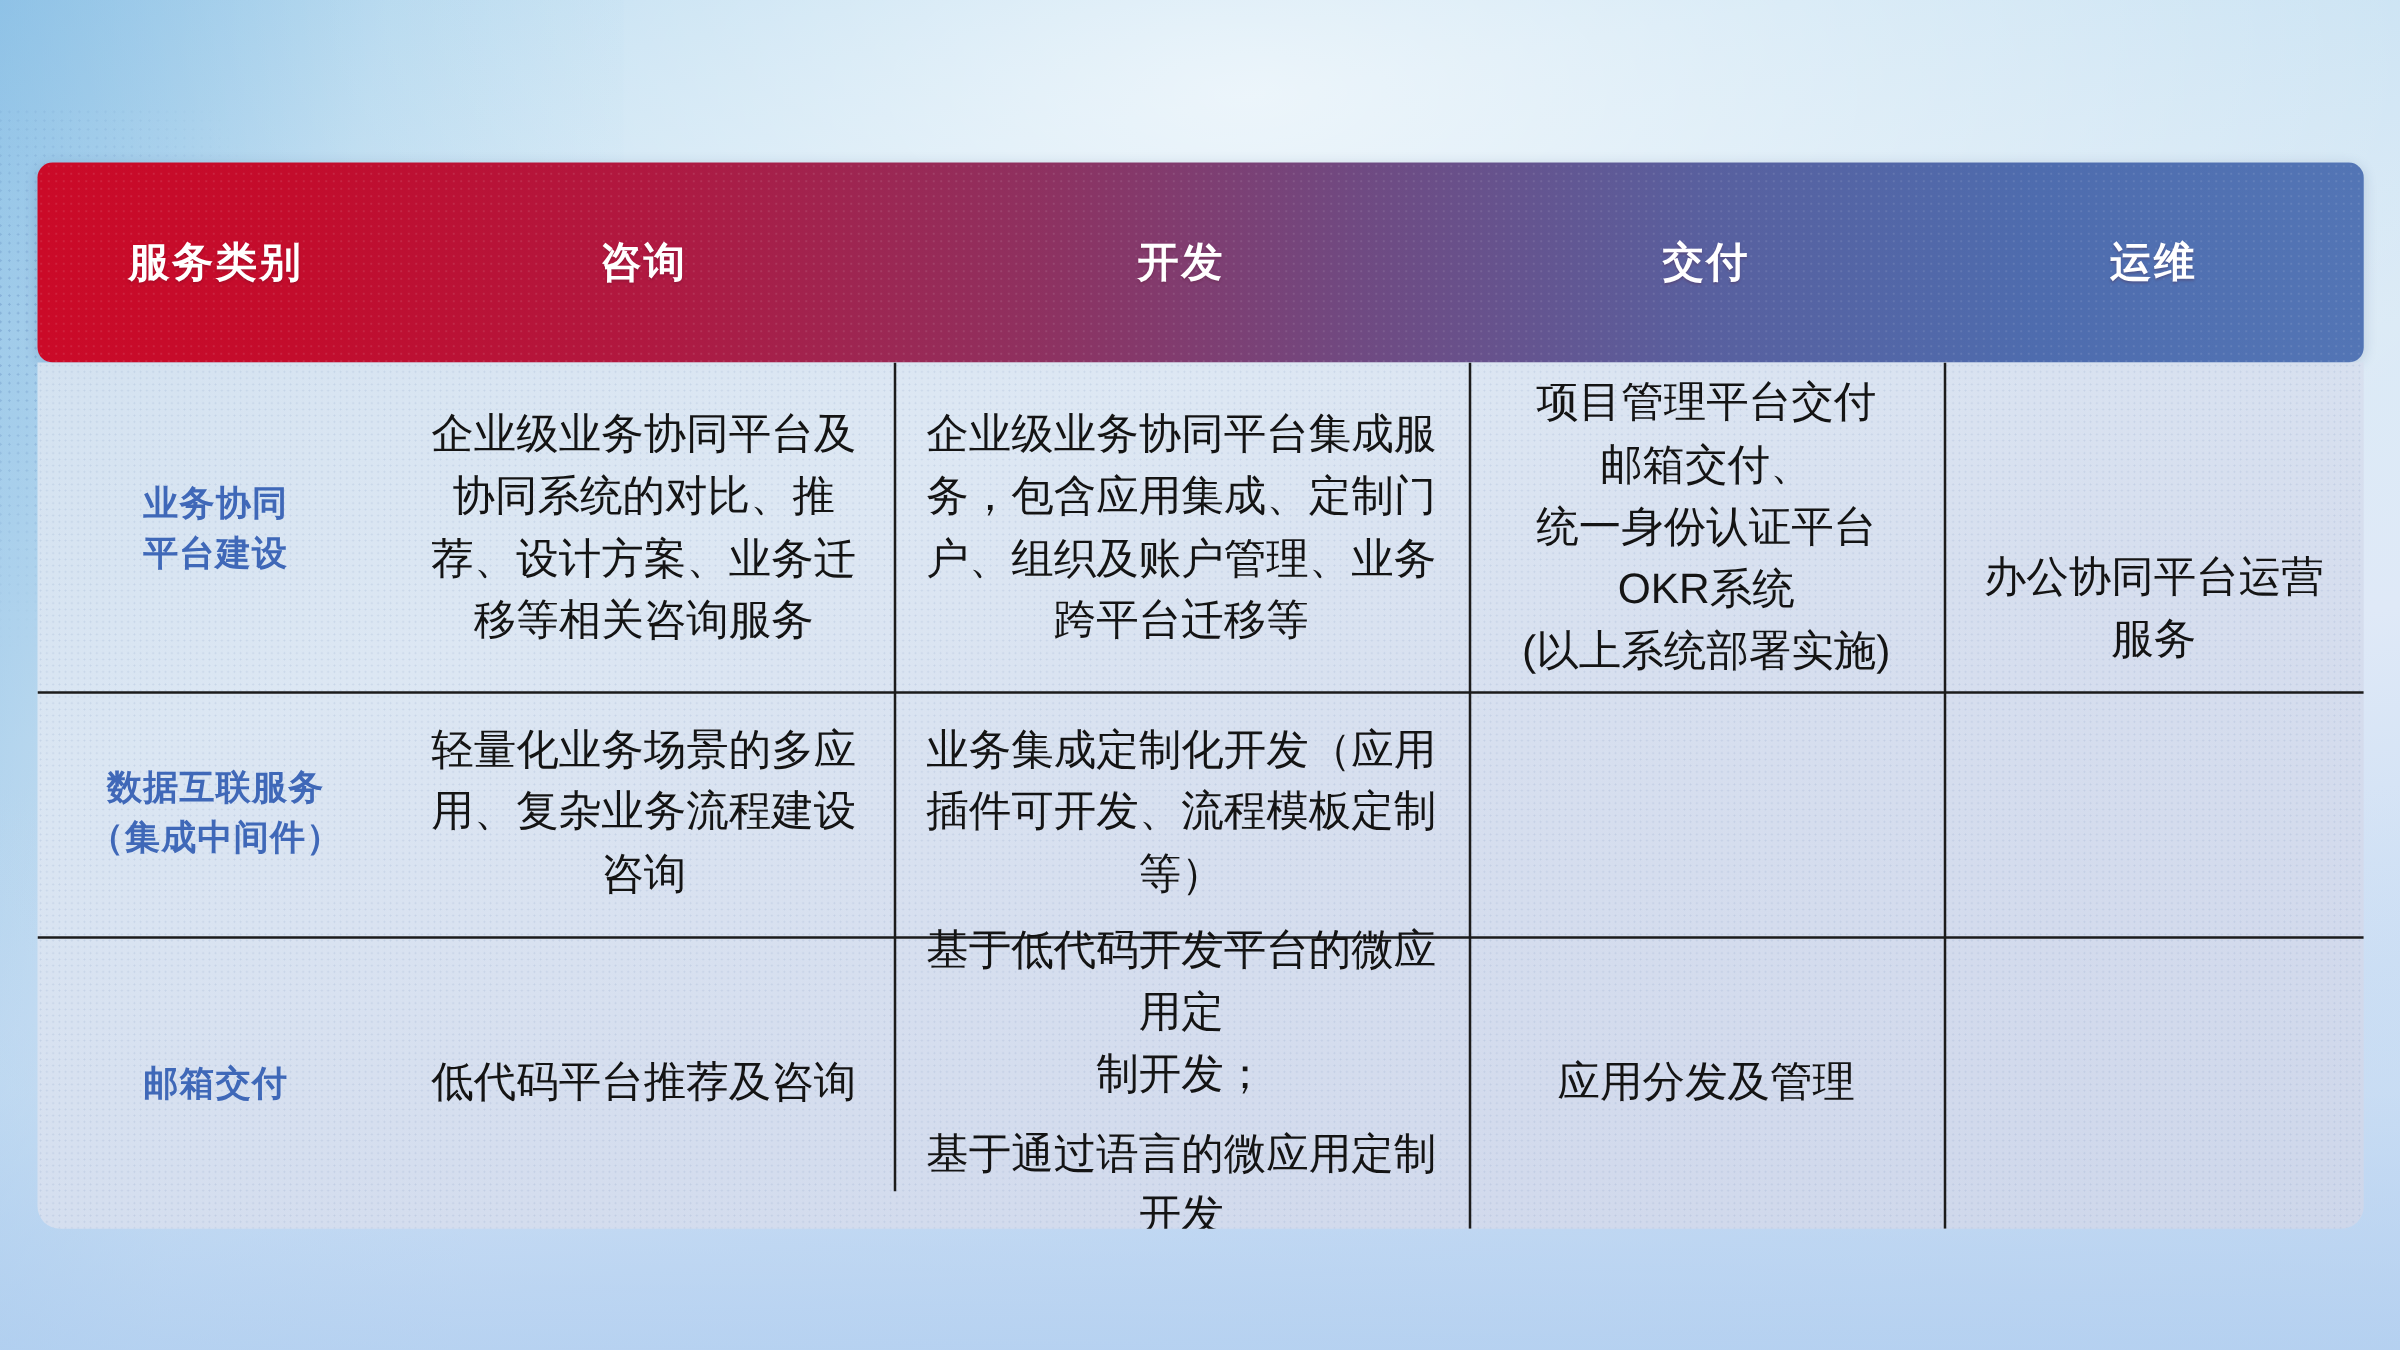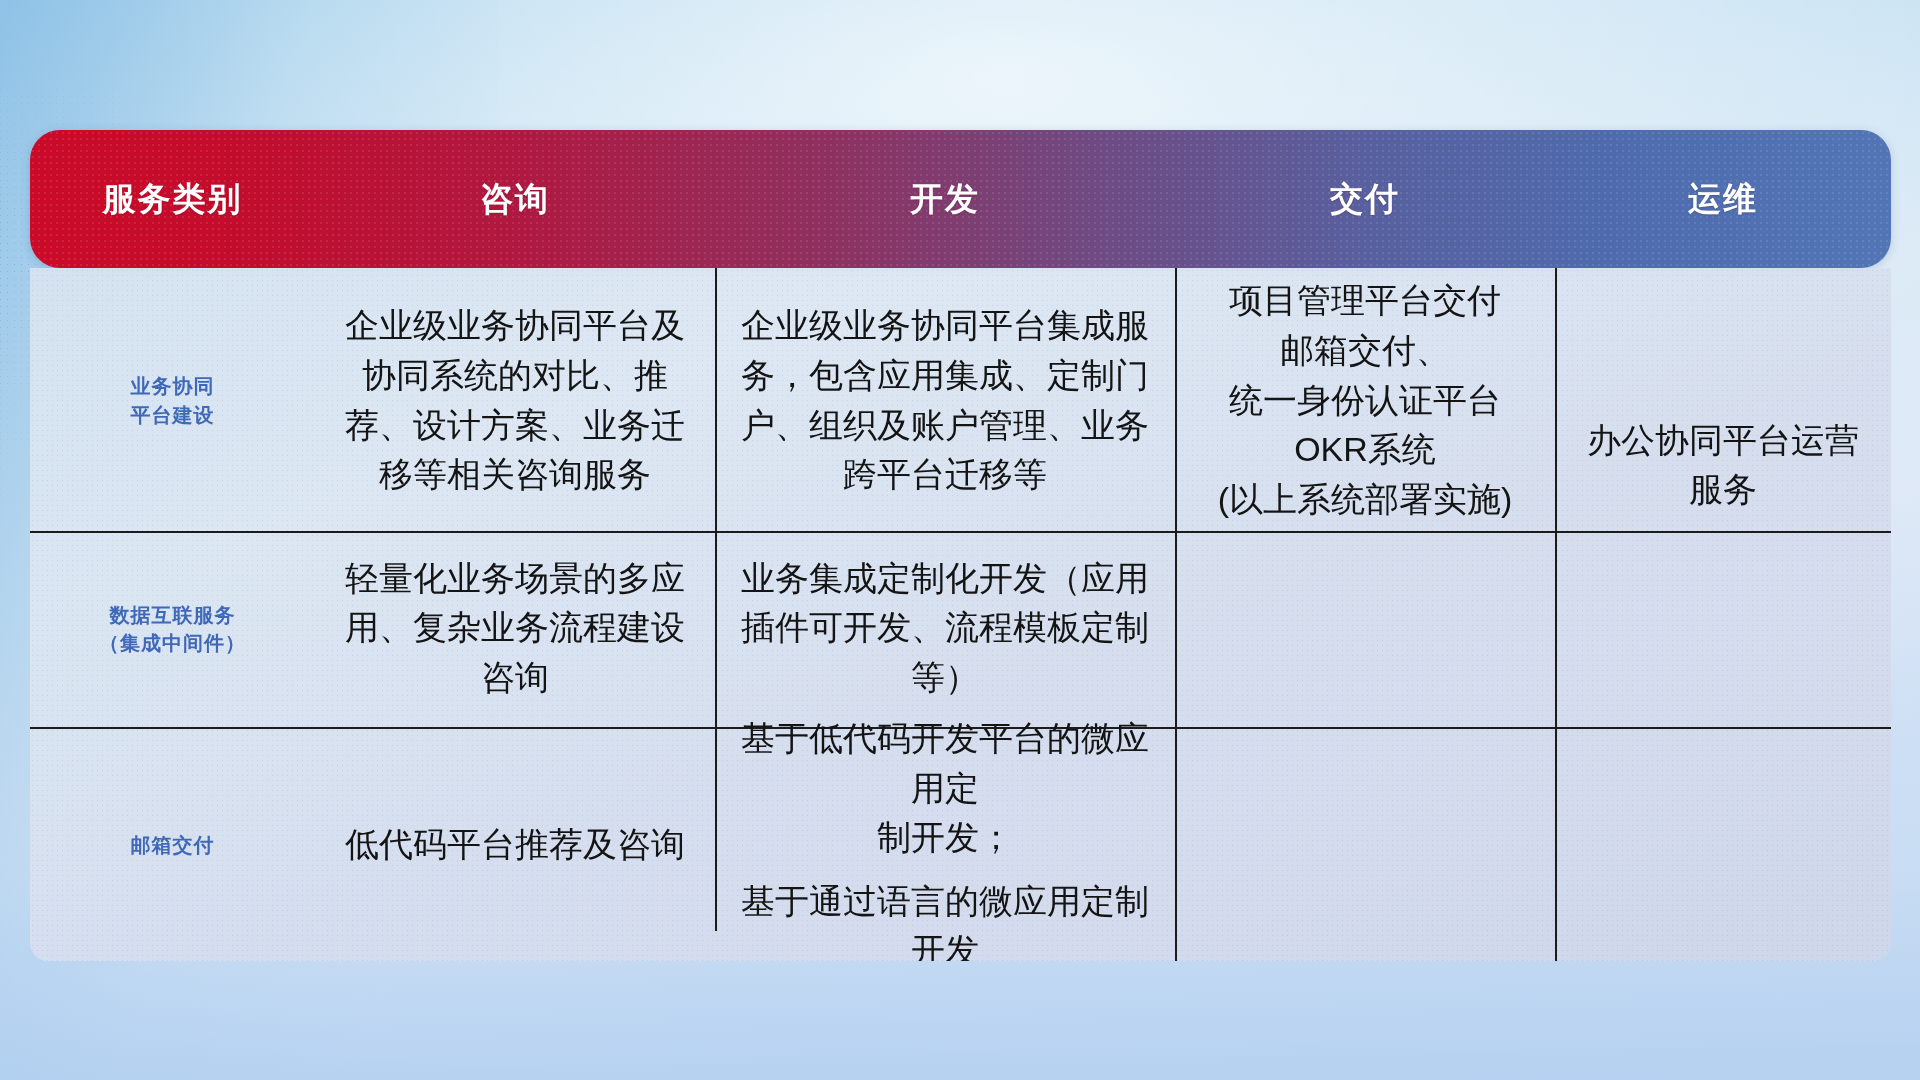--- a/index.html
+++ b/index.html
@@ -51,22 +51,22 @@
 
   
   #table-wrap {
     position: absolute;
     left: 30px;
     top: 130px;
     width: 1861px;
   }
 
   #table-header {
-    height: 138px;
-    border-radius: 30px;
+    height: 160px;
+    border-radius: 12px;
     background: linear-gradient(90deg,
         #cb0a28 0%,
         #c30c2c 11%,
         #b01840 26%,
         #8e3160 43%,
         #6f4a82 57%,
         #58609f 72%,
         #4e6cae 86%,
         #5375b5 100%);
     display: flex;
@@ -128,21 +128,21 @@
     display: flex;
     align-items: center;
     justify-content: center;
     text-align: center;
     position: relative;
   }
 
   .cell.c-cat {
     width: 285px;
     color: #3f68b8;
-    font-size: 20px;
+    font-size: 28px;
     font-weight: 700;
     line-height: 1.42;
     letter-spacing: 1px;
   }
   .cell.c-consult { width: 400px; }
   .cell.c-dev     { width: 460px; }
   .cell.c-deliver { width: 380px; }
   .cell.c-ops     { width: 336px; align-items: flex-end; }
 
   .cell.text {
@@ -262,19 +262,22 @@
         <div class="inner">低代码平台推荐及咨询</div>
       </div>
       <div class="cell c-dev text">
         <div class="inner">
           <div>基于低代码开发平台的微应用定</div>
           <div>制开发；</div>
           <div style="height:14px"></div>
           <div>基于通过语言的微应用定制开发</div>
         </div>
       </div>
+      <div class="cell c-deliver text">
+        <div class="inner">应用分发及管理</div>
+      </div>
       <div class="cell c-ops text">
         <div class="inner"></div>
       </div>
     </div>
 
   </div>
 </div>
 
 </body></html>

